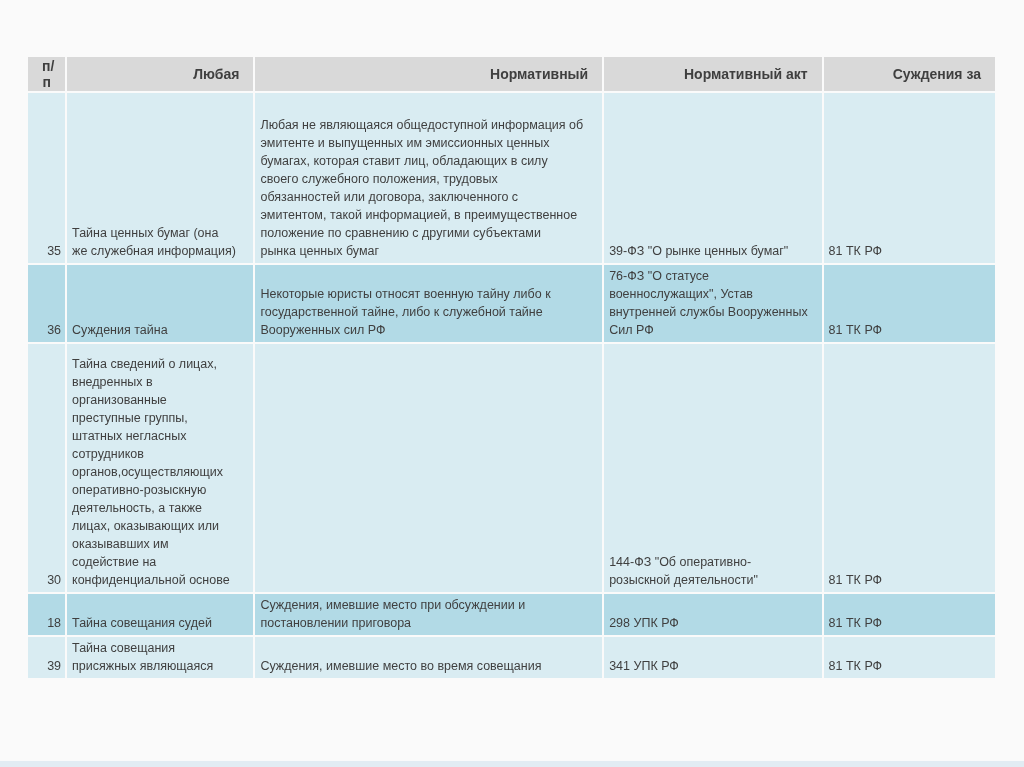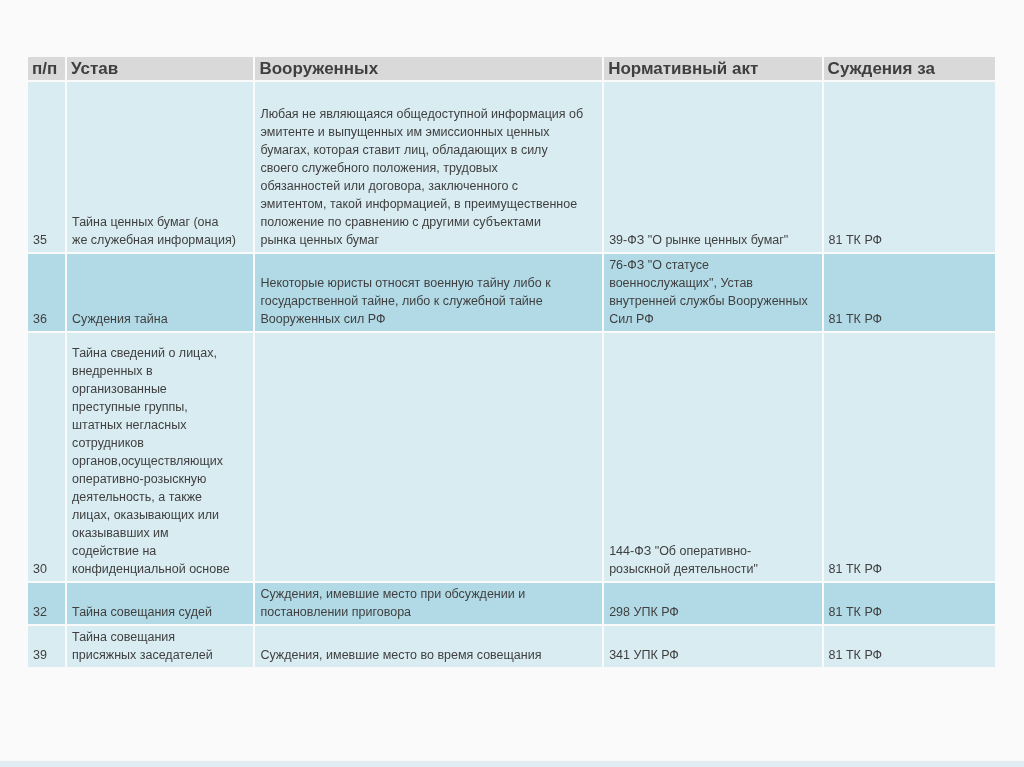--- a/index.html
+++ b/index.html
@@ -25,40 +25,40 @@
   .secrets-table{
     position:absolute;
     left:26px;top:55px;
     border-collapse:separate;
     border-spacing:2px;
     table-layout:fixed;
     width:971px;
   }
   .secrets-table th{
     background:var(--header-bg);
-    font-size:17px;
+    font-size:14px;
     font-weight:bold;
-    text-align:left;
+    text-align:right;
     vertical-align:middle;
     height:21px;
-    padding:1px 4px;
+    padding:1px 14px;
     color:var(--text);
   }
   .secrets-table td{
     font-size:12.5px;
     line-height:18px;
     vertical-align:bottom;
     padding:2px 6px 3px 5px;
     white-space:pre-line;
     color:var(--text);
     overflow:hidden;
   }
   tr.row-light td{background:var(--row-light);}
   tr.row-dark td{background:var(--row-dark);}
-  td.cell-num{text-align:left;padding-right:4px;}
+  td.cell-num{text-align:right;padding-right:4px;}
   col.c-num{width:37px;}
   col.c-secret{width:186px;}
   col.c-content{width:346px;}
   col.c-act{width:217px;}
   col.c-punish{width:171px;}
   .r35{height:170px;}
   .r36{height:74px;}
   .r37{height:248px;}
   .r38{height:34px;}
   .r39{height:38px;}
@@ -76,22 +76,22 @@
     <colgroup>
       <col class="c-num">
         <col class="c-secret">
         <col class="c-content">
         <col class="c-act">
         <col class="c-punish">
     </colgroup>
     <thead>
       <tr>
         <th>п/п</th>
-        <th>Устав</th>
-        <th>Вооруженных</th>
+        <th>Любая</th>
+        <th>Нормативный</th>
         <th>Нормативный акт</th>
         <th>Суждения за</th>
       </tr>
     </thead>
     <tbody>
       <tr class="row-light r35">
         <td class="cell-num">35</td>
         <td>Тайна ценных бумаг (она
 же служебная информация)</td>
         <td>Любая не являющаяся общедоступной информация об
@@ -131,31 +131,31 @@
 лицах, оказывающих или
 оказывавших им
 содействие на
 конфиденциальной основе</td>
         <td></td>
         <td>144-ФЗ "Об оперативно-
 розыскной деятельности"</td>
         <td>81 ТК РФ</td>
       </tr>
       <tr class="row-dark r38">
-        <td class="cell-num">32</td>
+        <td class="cell-num">18</td>
         <td>Тайна совещания судей</td>
         <td>Суждения, имевшие место при обсуждении и
 постановлении приговора</td>
         <td>298 УПК РФ</td>
         <td>81 ТК РФ</td>
       </tr>
       <tr class="row-light r39">
         <td class="cell-num">39</td>
         <td>Тайна совещания
-присяжных заседателей</td>
+присяжных являющаяся</td>
         <td>Суждения, имевшие место во время совещания</td>
         <td>341 УПК РФ</td>
         <td>81 ТК РФ</td>
       </tr>
     </tbody>
   </table>
 
   <div class="bottom-strip"></div>
 </div>
 

